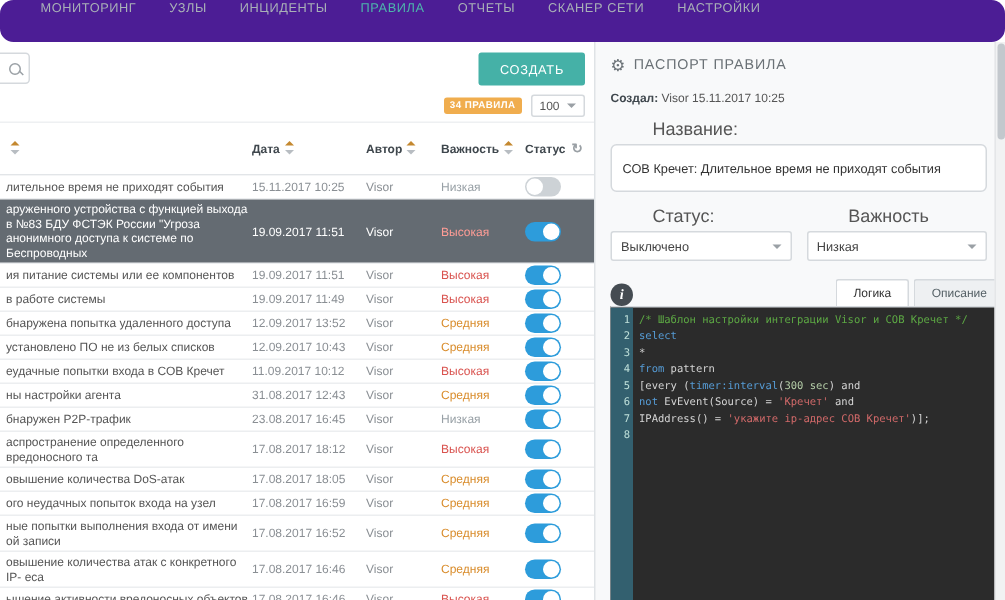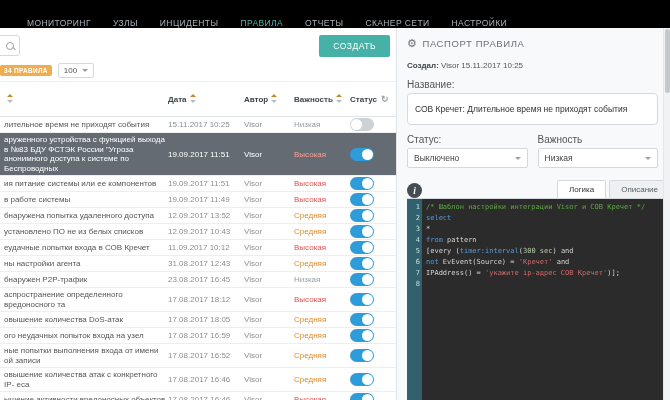--- a/index.html
+++ b/index.html
@@ -3,34 +3,34 @@
 <meta charset="utf-8">
 <style>
   * { box-sizing: border-box; }
   html,body { margin:0; padding:0; }
   body {
     width:670px; height:400px; overflow:hidden; position:relative;
     font-family:"Liberation Sans", sans-serif; background:#fff;
     -webkit-font-smoothing:antialiased;
   }
   
-  .topnav { height:28px; background:#000000; display:flex; align-items:flex-end; padding-left:16px; }
+  .topnav { height:28px; background:#4c1d95; display:flex; align-items:flex-start; padding-left:16px;border-radius:9px; }
   .nav-item { display:flex; align-items:center; padding:0 11px; font-size:8.5px; color:#a9b1b7; letter-spacing:.4px; cursor:pointer; white-space:nowrap; }
   .nav-item.active { color:#4db6ac; }
   
   .main { display:flex; height:372px; }
   .left { width:396px; display:flex; flex-direction:column; overflow:hidden; }
   .right { flex:1; background:#f8f9fa; border-left:1px solid #dfe3e6; padding:9px 12px 0 10px; display:flex; flex-direction:column; overflow:hidden; }
   
   .toolbar { height:32px; display:flex; align-items:flex-start; justify-content:space-between; padding:7px 6px 0 0; flex:none; }
   .search-wrap { position:relative; width:120px; margin-left:-100px; height:21px; border:1px solid #d5d9dd; border-radius:3px; background:#fff; display:flex; align-items:center; justify-content:flex-end; padding-right:5px; }
   .mag { position:relative; width:8px; height:8px; border:1.3px solid #9aa0a5; border-radius:50%; display:inline-block; }
   .mag::after { content:''; position:absolute; width:4px; height:1.3px; background:#9aa0a5; transform:rotate(45deg); right:-3px; bottom:-1px; }
   .btn-create { background:#45b1a7; color:#fff; font-size:8.5px; letter-spacing:.5px; padding:6px 14px; border-radius:2px; border:none; cursor:pointer; font-family:inherit; }
-  .subbar { height:21px; display:flex; align-items:center; gap:6px; padding-right:6px; flex:none; }
+  .subbar { height:21px; display:flex; align-items:center; justify-content:flex-end; gap:6px; padding-right:6px; flex:none; }
   .badge { background:#f0ad4e; color:#fff; font-size:6.5px; font-weight:bold; padding:2px 4px; border-radius:2px; letter-spacing:.3px; }
   .page-select { border:1px solid #d5d9dd; border-radius:2px; font-size:8px; color:#555; padding:2px 5px; display:flex; gap:5px; align-items:center; background:#fff; cursor:pointer; }
   .caret { width:0; height:0; border-left:3px solid transparent; border-right:3px solid transparent; border-top:3.5px solid #9aa0a5; display:inline-block; }
   
   .thead { display:flex; border-bottom:1px solid #e2e5e8; border-top:1px solid #eef0f2; padding:12px 0; font-size:8px; font-weight:bold; color:#3f474d; align-items:center; flex:none; }
   .tbody { flex:1; overflow:hidden; }
   .c-name { flex:1; padding-left:4px; overflow:hidden; min-width:0; }
   .c-date { width:76px; flex:none; }
   .c-author { width:50px; flex:none; }
   .c-imp { width:56px; flex:none; }
@@ -49,21 +49,21 @@
   .trow.selected .imp-high { color:#ff9d96; }
   .toggle { width:24px; height:13px; border-radius:7px; background:#2d9cdb; position:relative; display:inline-block; cursor:pointer; flex:none; }
   .toggle::after { content:''; position:absolute; width:11px; height:11px; border-radius:50%; background:#fff; top:1px; right:1px; }
   .toggle.off { background:#cdd2d6; }
   .toggle.off::after { left:1px; right:auto; }
   
   .p-title { font-size:9.5px; color:#6a7176; letter-spacing:.6px; display:flex; gap:5px; align-items:center; flex:none; }
   .gear { font-size:11px; color:#6a7176; }
   .p-created { font-size:8px; color:#555; margin-top:11px; flex:none; }
   .p-created b { color:#3f474d; font-weight:bold; }
-  .p-label { font-size:10px; color:#555; margin-top:9px; flex:none; }
+  .p-label { font-size:12px; color:#555; margin-top:9px; flex:none;margin-left:28px; }
   .p-namebox { margin-top:3px; background:#fff; border:1px solid #d5d9dd; border-radius:4px; padding:10px 7px; font-size:8.5px; color:#333; min-height:24px; flex:none; }
   .p-row { display:flex; gap:10px; margin-top:9px; flex:none; }
   .p-col { flex:1; min-width:0; }
   .p-select { margin-top:3px; background:#fff; border:1px solid #d5d9dd; border-radius:2px; padding:4px 6px; font-size:8.5px; color:#444; display:flex; justify-content:space-between; align-items:center; cursor:pointer; }
   .p-toolrow { display:flex; align-items:flex-end; justify-content:space-between; margin:12px -12px 0 0; flex:none; }
   .info-icon { width:15px; height:15px; border-radius:50%; background:#454c52; color:#fff; font-size:9.5px; font-style:italic; font-weight:bold; display:flex; align-items:center; justify-content:center; font-family:"Liberation Serif", serif; cursor:pointer; flex:none; }
   .tabs { display:flex; }
   .tab { font-size:8px; color:#556066; padding:4px 11px; border:1px solid #d5d9dd; border-bottom:none; background:#eef0f2; border-radius:2px 2px 0 0; margin-left:3px; cursor:pointer; white-space:nowrap; }
   .tab.active { background:#fff; color:#333; }
   

